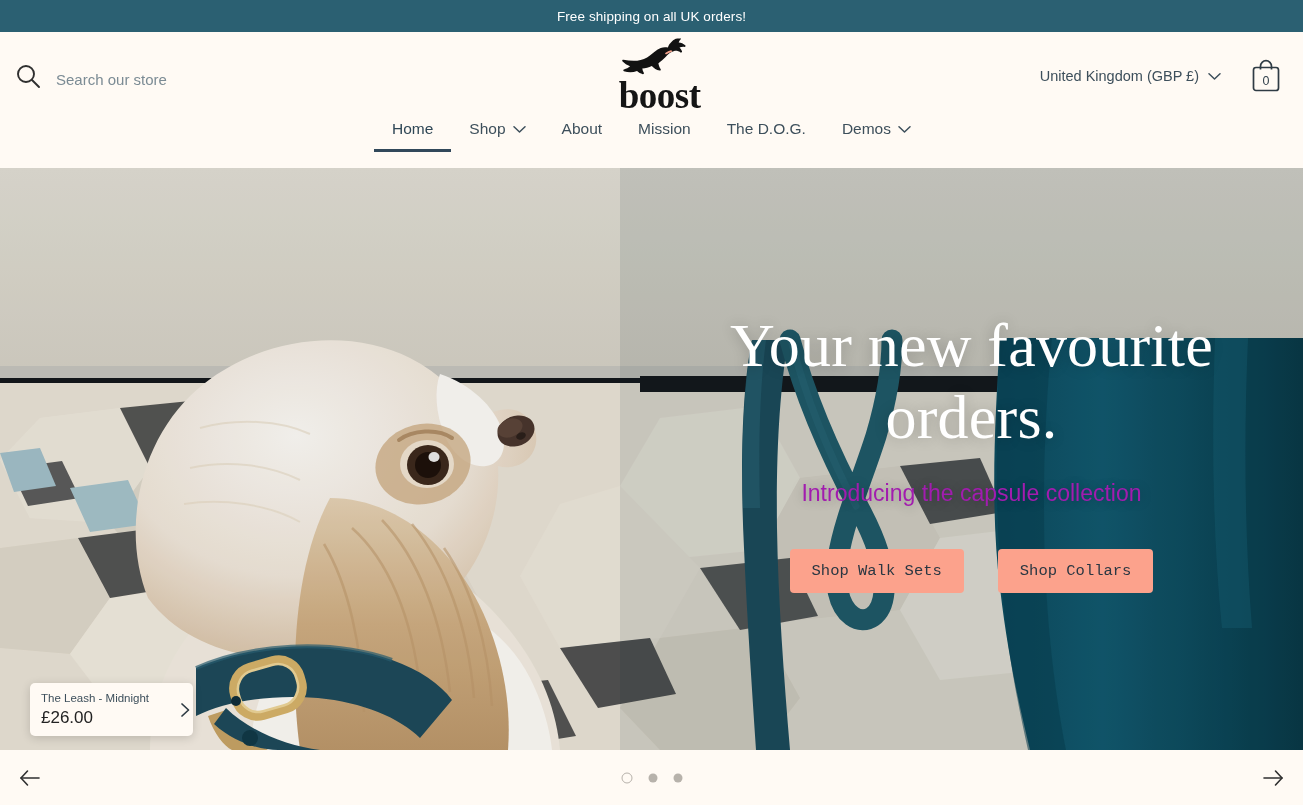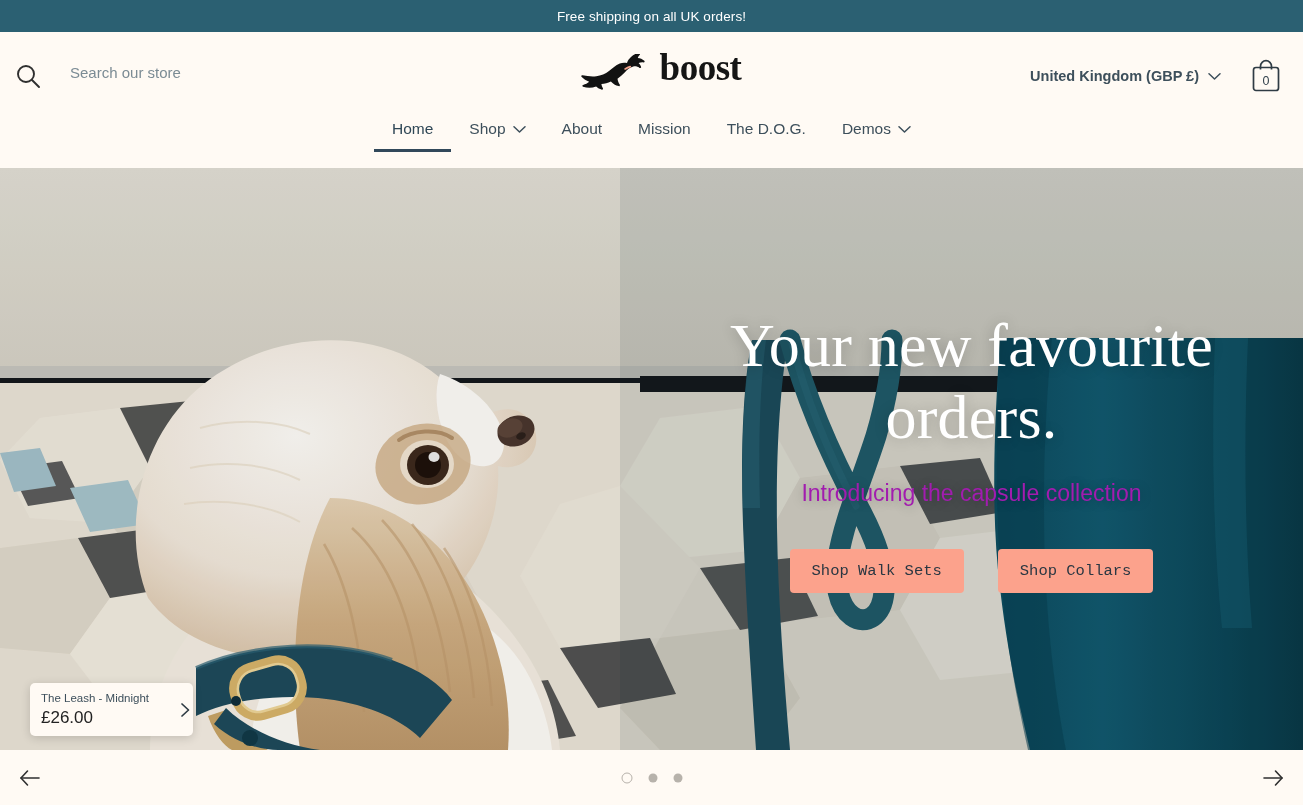--- a/index.html
+++ b/index.html
@@ -24,48 +24,48 @@
   }
 
   
   .header {
     height: 88px;
     background: #fffaf4;
     display: flex; align-items: center;
     padding: 0 20px 0 14px;
     position: relative;
   }
-  .search-zone { display: flex; align-items: flex-start; gap: 28px; flex: 0 0 auto; width: 420px; }
+  .search-zone { display: flex; align-items: flex-end; gap: 14px; flex: 0 0 auto; width: 420px; }
   .search-icon { width: 28px; height: 28px; flex: 0 0 auto; color: #2f2f2f; }
   .search-input {
     border: none; background: transparent; outline: none;
     font-family: "Liberation Sans", sans-serif;
     font-size: 15px; color: #6b7a83; width: 330px; padding: 2px 0;
   }
   .search-input::placeholder { color: #7b8b94; }
 
   .brand {
     position: absolute; left: 50%; top: 50%;
     transform: translate(-50%, -50%);
-    display: flex; align-items: flex-start;
+    display: flex; flex-direction: column; align-items: flex-end;
     text-decoration: none;
   }
   .brand-mark { width: 98px; height: 44px; display: block; }
   .brand-word {
     font-family: "Liberation Serif", serif;
     font-weight: 700; font-size: 37px; line-height: .92;
     color: #151515; letter-spacing: -0.5px; margin-top: -3px;
   }
 
   .header-right {
     margin-left: auto; display: flex; align-items: center; gap: 28px;
   }
   .locale {
     display: flex; align-items: center; gap: 9px;
-    font-size: 14.5px; color: #3d4f5b; cursor: pointer; font-weight: bold;
+    font-size: 14.5px; color: #3d4f5b; cursor: pointer;
   }
   .chev { width: 13px; height: 9px; display: block; }
   .cart { position: relative; width: 34px; height: 38px; cursor: pointer; }
   .cart svg { width: 34px; height: 38px; display: block; }
   .cart-count {
     position: absolute; left: 0; right: 0; top: 17px;
     text-align: center; font-size: 12.5px; color: #33424d;
   }
 
   

